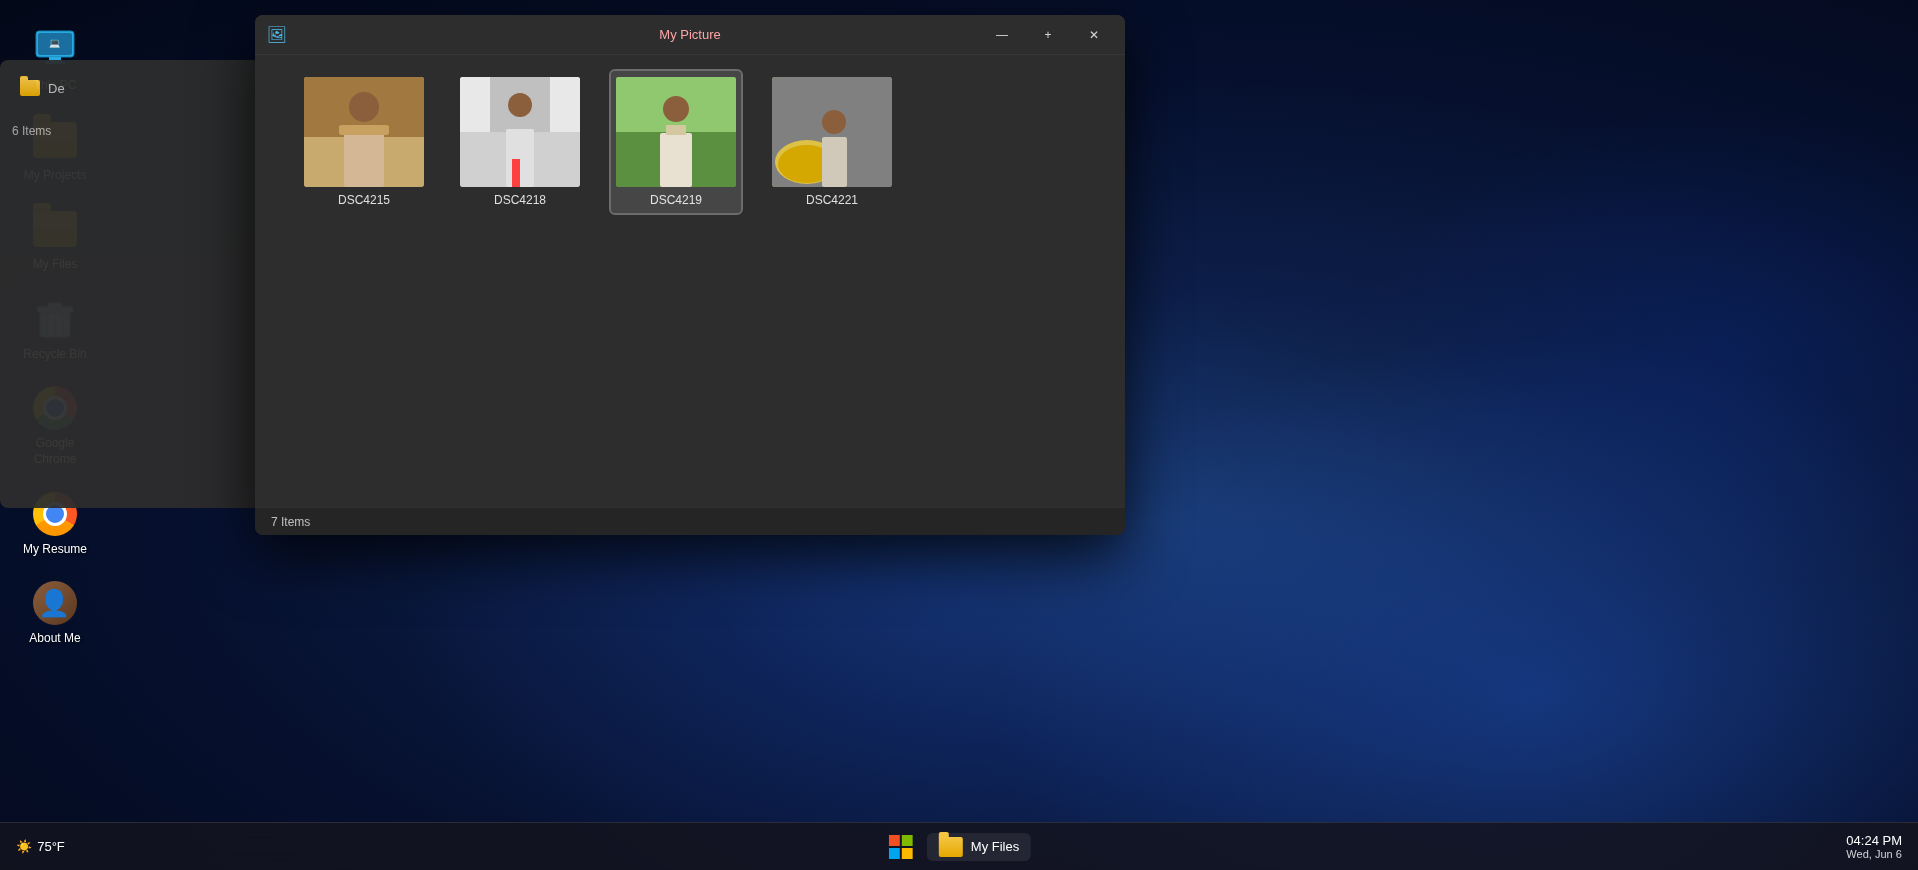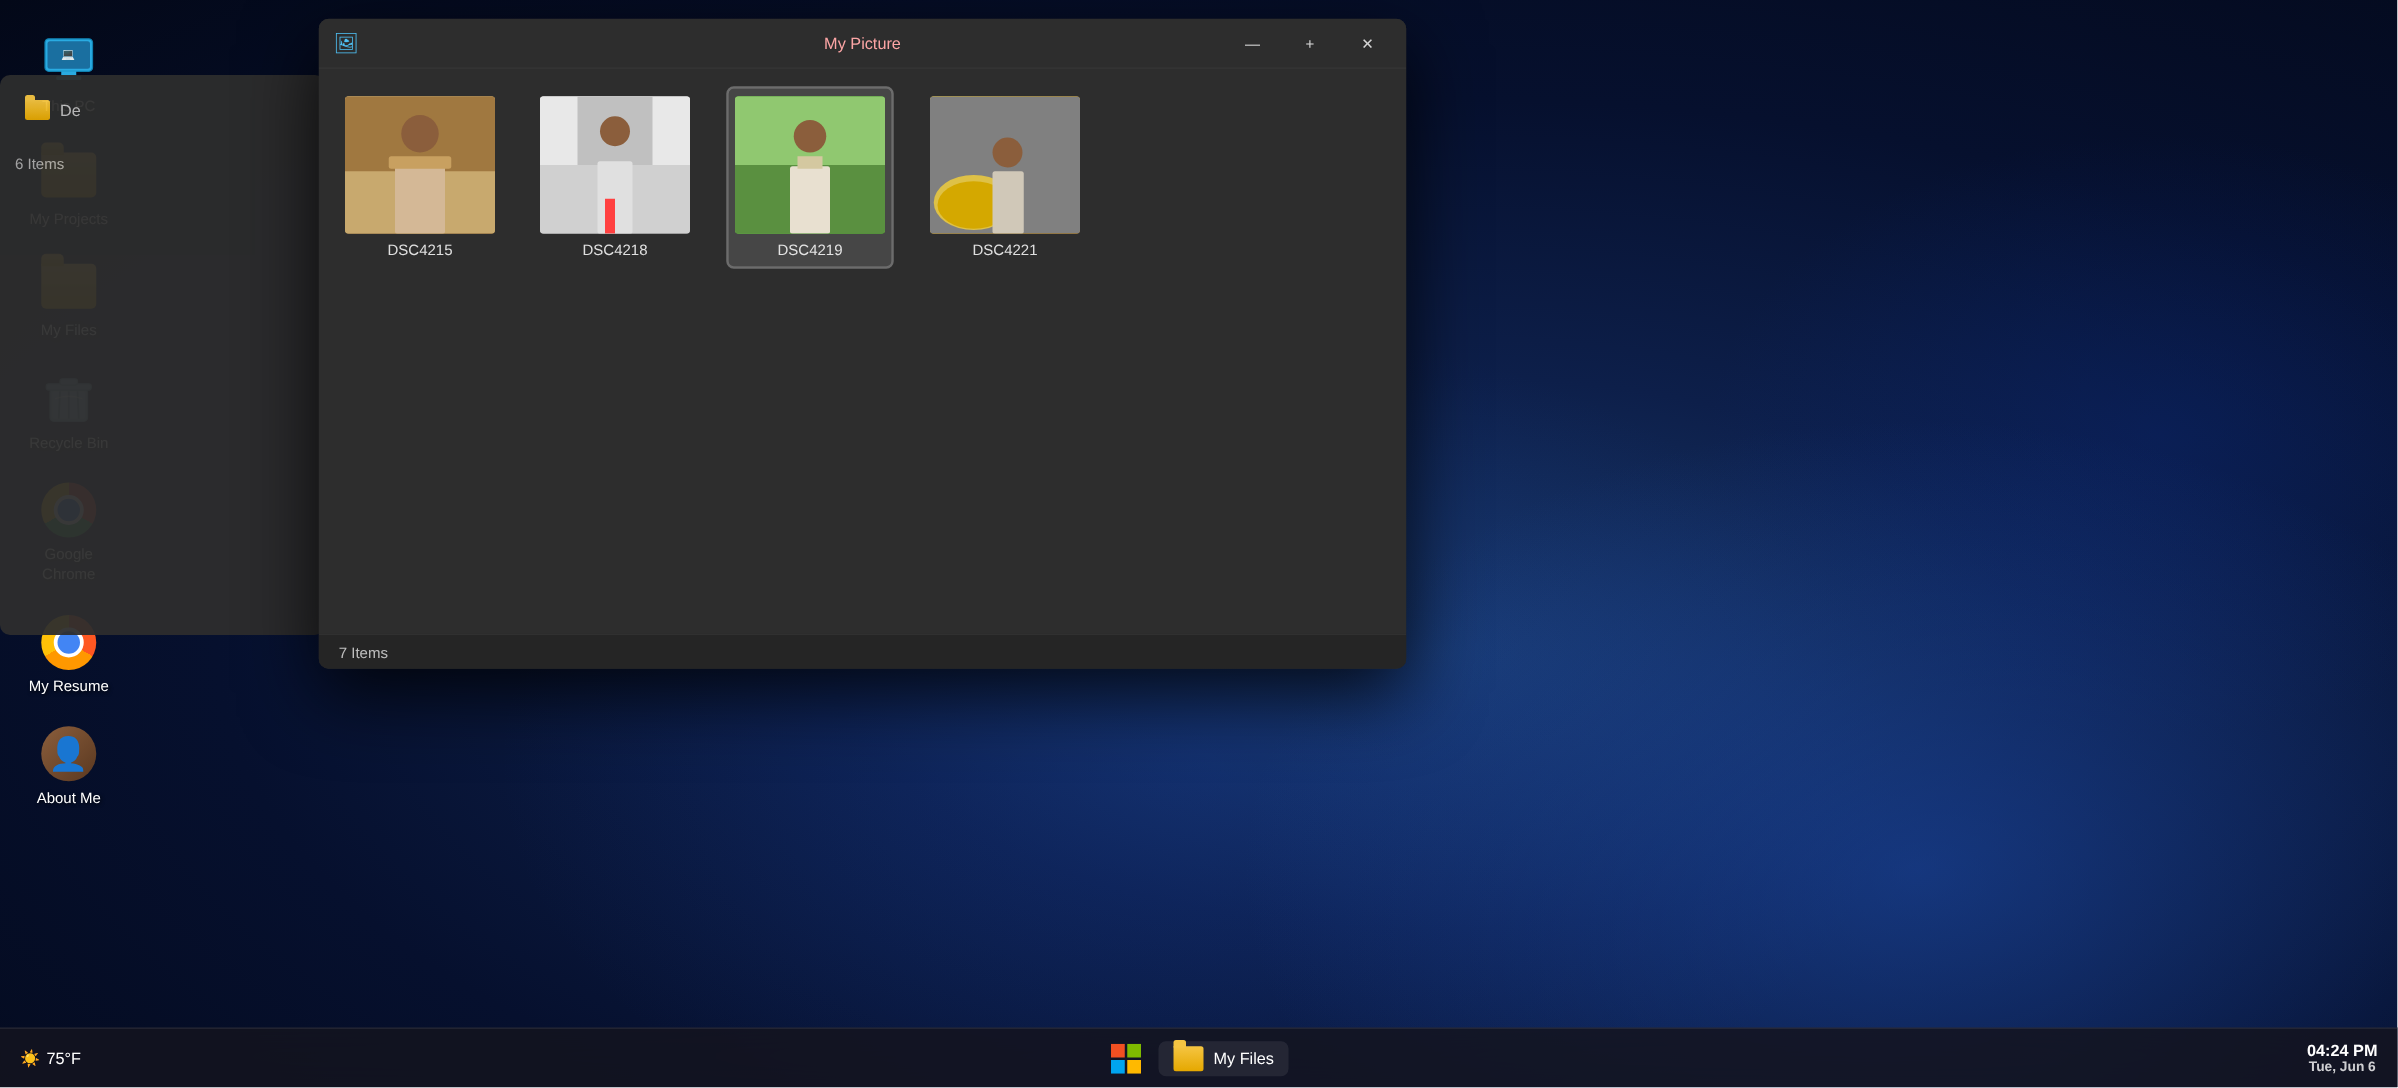--- a/index.html
+++ b/index.html
@@ -190,22 +190,21 @@
       position: absolute;
       top: -5px;
       left: 0;
       width: 10px;
       height: 6px;
       background: #f5c542;
       border-radius: 2px 2px 0 0;
     }
 
     .time-section {
-      text-align: center;
-      font-weight: bold;
+      text-align: left;
     }
     .time-text { font-size: 13px; color: white; }
     .date-text { font-size: 11px; color: rgba(255,255,255,0.8); }
 
     .weather-section {
       display: flex;
       align-items: center;
       gap: 5px;
       color: white;
       font-size: 13px;
@@ -276,20 +275,21 @@
       justify-content: center;
       color: rgba(255,255,255,0.8);
       cursor: pointer;
       font-size: 12px;
       border-radius: 4px;
     }
 
     .window-content {
       display: flex;
       height: calc(100% - 40px);
+      padding-left: 28px;
     }
 
     .main-content {
       flex: 1;
       padding: 16px;
       overflow-y: auto;
     }
 
     .photo-grid {
       display: grid;
@@ -592,18 +592,18 @@
 
       <div class="taskbar-item">
         <div class="taskbar-folder"></div>
         <span>My Files</span>
       </div>
     </div>
 
     <div class="taskbar-right">
       <div class="time-section">
         <div class="time-text">04:24 PM</div>
-        <div class="date-text">Tue, Jun 6</div>
+        <div class="date-text">Wed, Jun 6</div>
       </div>
     </div>
   </div>
 
 </div>
 
 </body></html>

